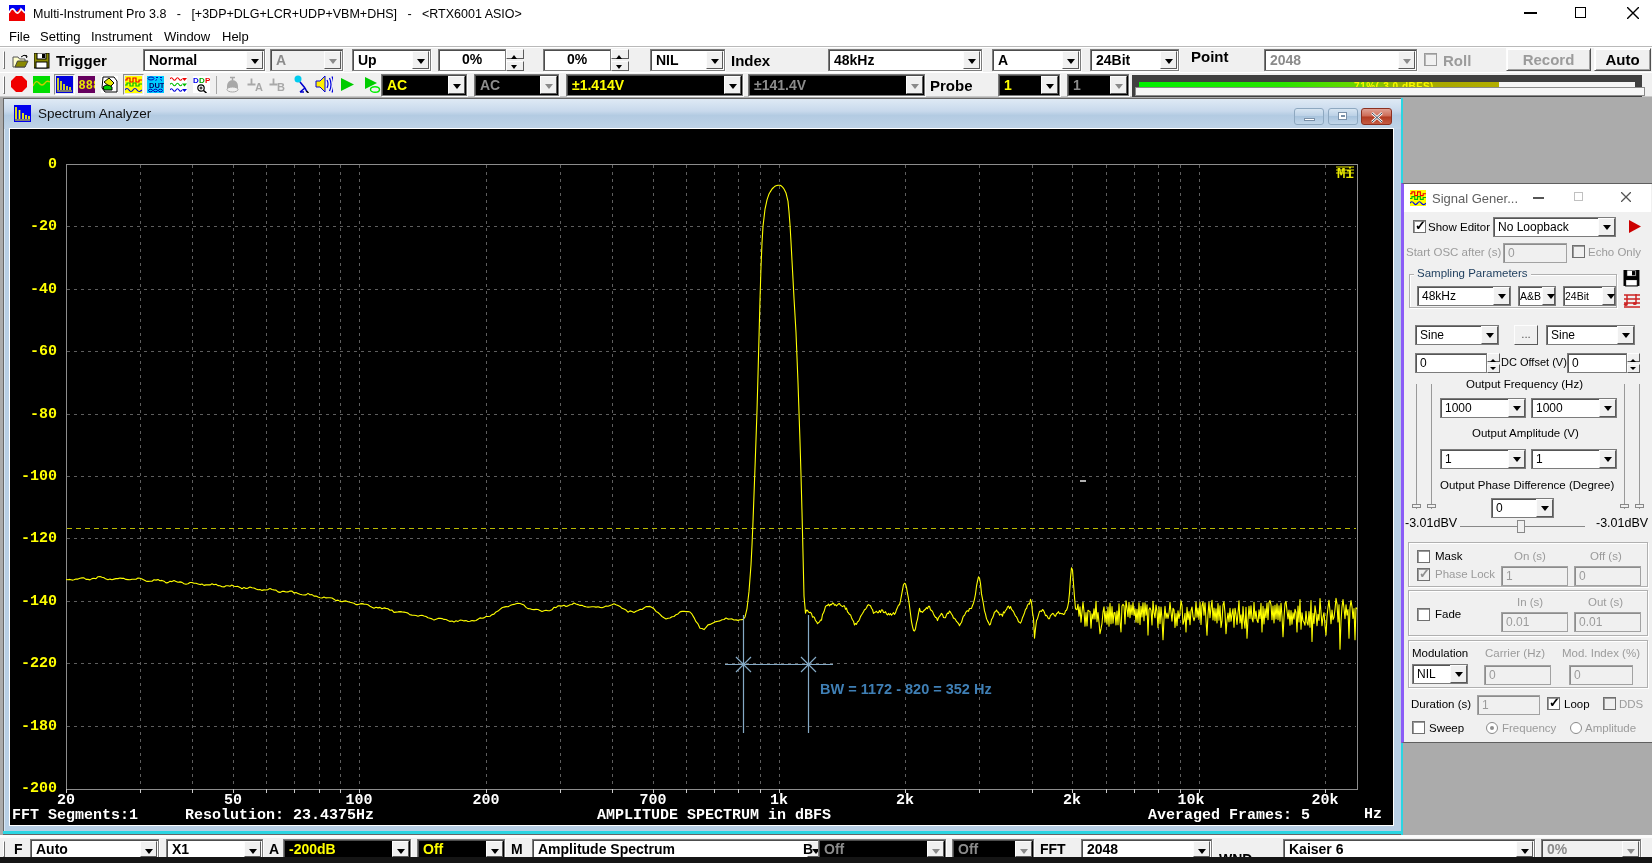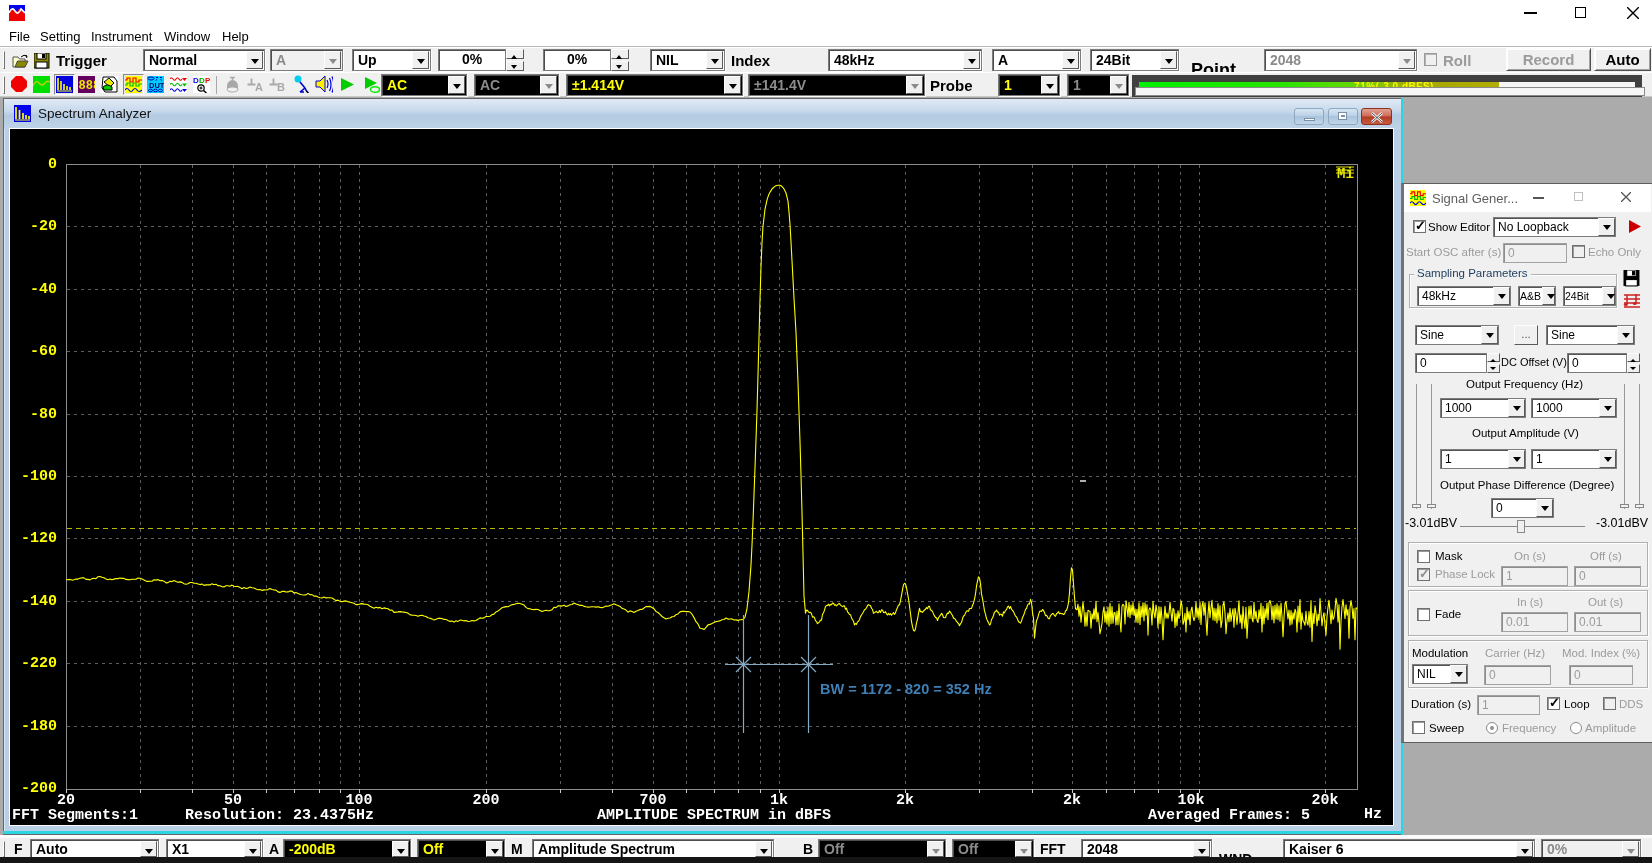--- a/index.html
+++ b/index.html
@@ -48,20 +48,21 @@
 .sg .sp i.up:after{content:"";position:absolute;left:2px;top:2px;border:3px solid transparent;border-bottom:3px solid #000}
 .sg .sp i.dn:after{content:"";position:absolute;left:2px;top:2px;border:3px solid transparent;border-top:3px solid #000}
 </style></head><body>
 
 <div class="abs" style="left:0;top:0;width:1652px;height:27px;background:#fff">
  <svg class="abs" style="left:9px;top:5px" width="16" height="16" viewBox="0 0 16 16">
    <rect x="0" y="0" width="16" height="16" fill="#0000ee"></rect>
    <path d="M0 9 Q2 2 4.5 5 Q7 8 9 5 Q11 2 13 5 L16 9 L16 16 L0 16 Z" fill="#ee0000"></path>
    <path d="M0 8 Q3 1 6 6 Q9 11 12 4 L16 8" fill="none" stroke="#fff" stroke-width="1.6"></path>
  </svg>
+ <div class="abs" style="left:33px;top:7px;font-size:12.5px;color:#000">Multi-Instrument Pro 3.8&nbsp;&nbsp;&nbsp;-&nbsp;&nbsp;&nbsp;[+3DP+DLG+LCR+UDP+VBM+DHS]&nbsp;&nbsp;&nbsp;-&nbsp;&nbsp;&nbsp;&lt;RTX6001 ASIO&gt;</div>
  <div class="abs" style="left:1524px;top:12px;width:13px;height:1.5px;background:#000"></div>
  <div class="abs" style="left:1575px;top:7px;width:11px;height:11px;border:1.5px solid #000"></div>
  <svg class="abs" style="left:1627px;top:7px" width="12" height="12" viewBox="0 0 12 12">
       <path d="M0 0 L12 12 M12 0 L0 12" stroke="#000" stroke-width="1.4"></path>
     </svg>
 </div>
 <div class="abs" style="left:0;top:27px;width:1652px;height:20px;background:#fff;border-bottom:1px solid #b9b9b9">
  <div class="abs" style="left:9px;top:2px">File</div>
  <div class="abs" style="left:40px;top:2px">Setting</div>
  <div class="abs" style="left:91px;top:2px">Instrument</div>
@@ -115,21 +116,21 @@
       <span class="btn"></span>
     </div>
  <div class="combo" style="left:992px;top:1px;width:89px">
       <span class="tx">A</span>
       <span class="btn"></span>
     </div>
  <div class="combo" style="left:1090px;top:1px;width:89px">
       <span class="tx">24Bit</span>
       <span class="btn"></span>
     </div>
- <div class="lbl" style="left:1191px;top:12px;font-size:18px">Point</div>
+ <div class="lbl" style="left:1191px;top:0;font-size:15px">Point</div>
  <div class="combo dis" style="left:1264px;top:1px;width:153px">
       <span class="tx">2048</span>
       <span class="btn"></span>
     </div>
  <div class="abs" style="left:1424px;top:5px;width:13px;height:13px;background:#f0f0f0;border:1px solid #9a9a9a;box-shadow:inset 1px 1px 0 #b5b5b5"></div>
  <div class="lbl" style="left:1443px;top:4px;color:#9b9b9b;font-size:15px">Roll</div>
  <div class="btn3" style="left:1506px;top:0px;width:85px;height:23px;line-height:22px;color:#9b9b9b;font-size:15px">Record</div>
  <div class="btn3" style="left:1594px;top:0px;width:57px;height:23px;line-height:22px;font-size:15px">Auto</div>
 </div>
 
@@ -322,21 +323,21 @@
     <div class="xlab" style="left:1151px">10k</div>
     <div class="xlab" style="left:1285px">20k</div>
 <div class="pstat" style="left:2px">FFT Segments:1</div>
 <div class="pstat" style="left:175px">Resolution: 23.4375Hz</div>
 <div class="pstat" style="left:587px">AMPLITUDE SPECTRUM in dBFS</div>
 <div class="pstat" style="left:1138px">Averaged Frames: 5</div>
 <div class="pstat" style="left:1354px;top:677px">Hz</div>
 <div class="abs" style="left:810px;top:552px;color:#3f7fb5;font:bold 14.5px 'Liberation Sans';white-space:nowrap">BW = 1172 - 820 = 352 Hz</div>
 </div>
 
-<div class="sg abs" style="left:1401px;top:183px;width:251px;height:560px;background:#f0f0f0;border:1px solid #5f5f5f;border-left:3px solid #737373;border-right:none">
+<div class="sg abs" style="left:1401px;top:183px;width:251px;height:560px;background:#f0f0f0;border:1px solid #5f5f5f;border-left:3px solid #8b5cf6;border-right:none">
  <div class="abs" style="left:0;top:0;width:247px;height:28px;background:#fff">
   <svg class="abs" style="left:6px;top:6px" width="16" height="16" viewBox="0 0 17 17">
         <rect width="17" height="17" fill="#ffff00"></rect>
         <path d="M0 4 h2 v-2 h3 v4 h3 v-4 h3 v4 h3 v-2 h3" fill="none" stroke="#ee0000" stroke-width="1.2"></path>
         <path d="M0 9 h2 v-2 h3 v3 h3 v-3 h3 v3 h3 v-2 h3" fill="none" stroke="#00bb00" stroke-width="1.2"></path>
         <path d="M0 14 q2 -3 4 0 q2 3 4 0 q2 -3 4 0 q2 3 5 0" fill="none" stroke="#0000ee" stroke-width="1.2"></path>
       </svg>
   <div class="abs" style="left:28px;top:7px;color:#5f5f5f;font-size:13px">Signal Gener...</div>
   <div class="abs" style="left:129px;top:13px;width:11px;height:1.5px;background:#555"></div>
   <div class="abs" style="left:170px;top:8px;width:9px;height:9px;border:1.5px solid #c0c0c0"></div>
@@ -492,21 +493,21 @@
  <div class="lbl" style="left:269px;top:3px;font-size:14px">A</div>
  <div class="combo blk" style="left:283px;top:1px;width:128px;height:20px;line-height:17px">
       <span class="tx">-200dB</span>
       <span class="btn"></span>
     </div>
  <div class="combo blk" style="left:417px;top:1px;width:88px;height:20px;line-height:17px">
       <span class="tx">Off</span>
       <span class="btn"></span>
     </div>
  <div class="lbl" style="left:511px;top:3px;font-size:14px">M</div>
- <div class="combo" style="left:532px;top:1px;width:242px;height:20px;line-height:17px">
+ <div class="combo" style="left:532px;top:1px;width:294px;height:20px;line-height:17px">
       <span class="tx">Amplitude Spectrum</span>
       <span class="btn"></span>
     </div>
  <div class="lbl" style="left:803px;top:3px;font-size:14px">B</div>
  <div class="combo blk dis" style="left:818px;top:1px;width:128px;height:20px;line-height:17px">
       <span class="tx">Off</span>
       <span class="btn"></span>
     </div>
  <div class="combo blk dis" style="left:952px;top:1px;width:82px;height:20px;line-height:17px">
       <span class="tx">Off</span>

